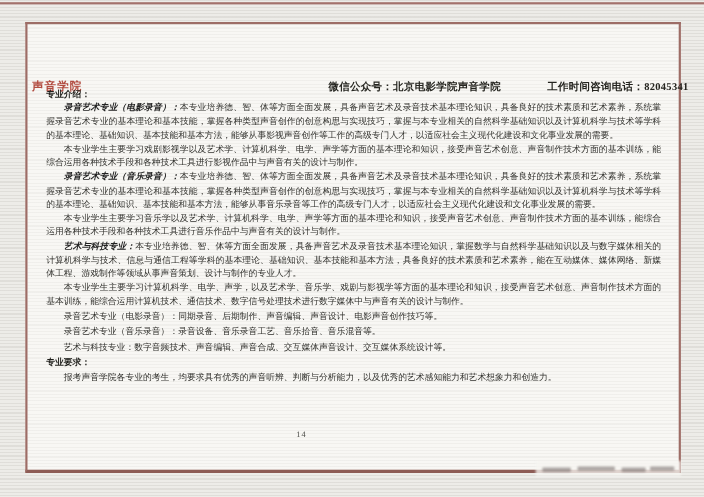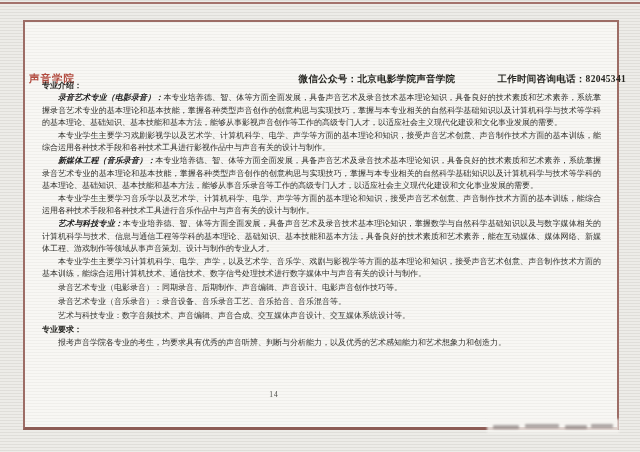--- a/index.html
+++ b/index.html
@@ -86,21 +86,21 @@
   <span class="phone">工作时间咨询电话：82045341</span>
 </div>
 
 <div class="content">
   <p class="sec-heading">专业介绍：</p>
 
   <p class="para"><b>录音艺术专业（电影录音）：</b><span>本专业培养德、智、体等方面全面发展，具备声音艺术及录音技术基本理论知识，具备良好的技术素质和艺术素养，系统掌握录音艺术专业的基本理论和基本技能，掌握各种类型声音创作的创意构思与实现技巧，掌握与本专业相关的自然科学基础知识以及计算机科学与技术等学科的基本理论、基础知识、基本技能和基本方法，能够从事影视声音创作等工作的高级专门人才，以适应社会主义现代化建设和文化事业发展的需要。</span></p>
 
   <p class="para">本专业学生主要学习戏剧影视学以及艺术学、计算机科学、电学、声学等方面的基本理论和知识，接受声音艺术创意、声音制作技术方面的基本训练，能综合运用各种技术手段和各种技术工具进行影视作品中与声音有关的设计与制作。</p>
 
-  <p class="para"><b>新媒体工程（音乐录音）：</b><span>本专业培养德、智、体等方面全面发展，具备声音艺术及录音技术基本理论知识，具备良好的技术素质和艺术素养，系统掌握录音艺术专业的基本理论和基本技能，掌握各种类型声音创作的创意构思与实现技巧，掌握与本专业相关的自然科学基础知识以及计算机科学与技术等学科的基本理论、基础知识、基本技能和基本方法，能够从事音乐录音等工作的高级专门人才，以适应社会主义现代化建设和文化事业发展的需要。</span></p>
+  <p class="para"><b>录音艺术专业（音乐录音）：</b><span>本专业培养德、智、体等方面全面发展，具备声音艺术及录音技术基本理论知识，具备良好的技术素质和艺术素养，系统掌握录音艺术专业的基本理论和基本技能，掌握各种类型声音创作的创意构思与实现技巧，掌握与本专业相关的自然科学基础知识以及计算机科学与技术等学科的基本理论、基础知识、基本技能和基本方法，能够从事音乐录音等工作的高级专门人才，以适应社会主义现代化建设和文化事业发展的需要。</span></p>
 
   <p class="para">本专业学生主要学习音乐学以及艺术学、计算机科学、电学、声学等方面的基本理论和知识，接受声音艺术创意、声音制作技术方面的基本训练，能综合运用各种技术手段和各种技术工具进行音乐作品中与声音有关的设计与制作。</p>
 
   <p class="para"><b>艺术与科技专业：</b><span>本专业培养德、智、体等方面全面发展，具备声音艺术及录音技术基本理论知识，掌握数学与自然科学基础知识以及与数字媒体相关的计算机科学与技术、信息与通信工程等学科的基本理论、基础知识、基本技能和基本方法，具备良好的技术素质和艺术素养，能在互动媒体、媒体网络、新媒体工程、游戏制作等领域从事声音策划、设计与制作的专业人才。</span></p>
 
   <p class="para">本专业学生主要学习计算机科学、电学、声学，以及艺术学、音乐学、戏剧与影视学等方面的基本理论和知识，接受声音艺术创意、声音制作技术方面的基本训练，能综合运用计算机技术、通信技术、数字信号处理技术进行数字媒体中与声音有关的设计与制作。</p>
 
 
   <p class="course-line">录音艺术专业（电影录音）：同期录音、后期制作、声音编辑、声音设计、电影声音创作技巧等。</p>
   <p class="course-line">录音艺术专业（音乐录音）：录音设备、音乐录音工艺、音乐拾音、音乐混音等。</p>

